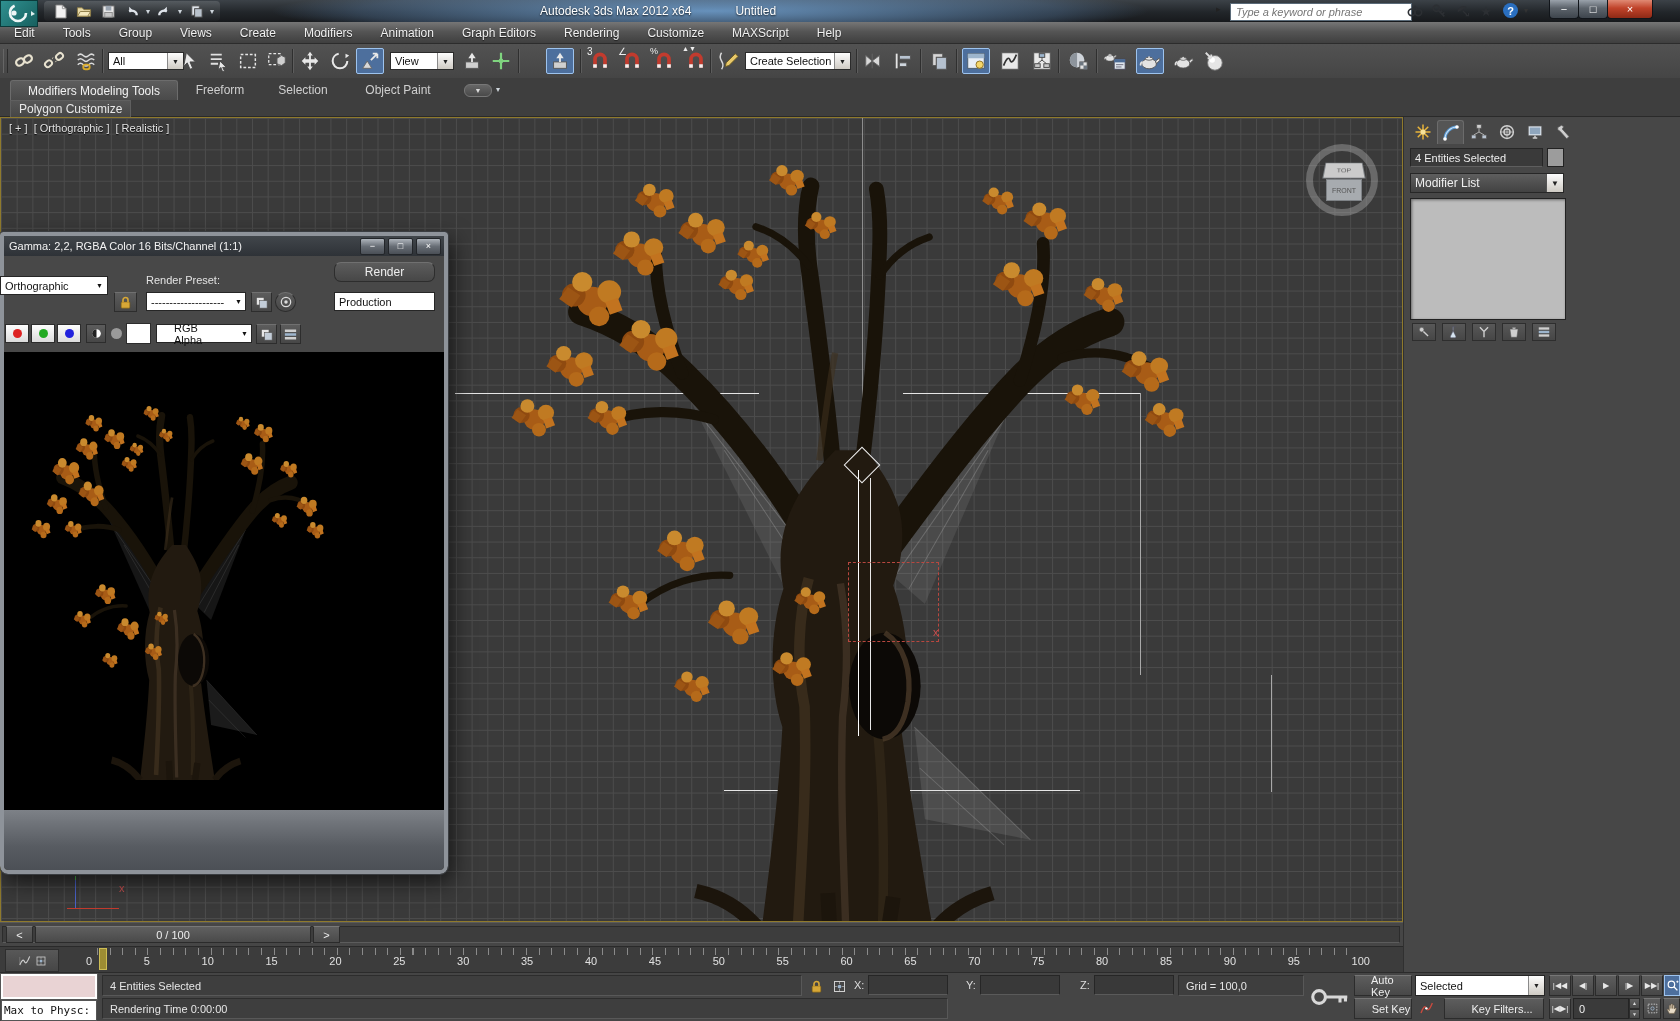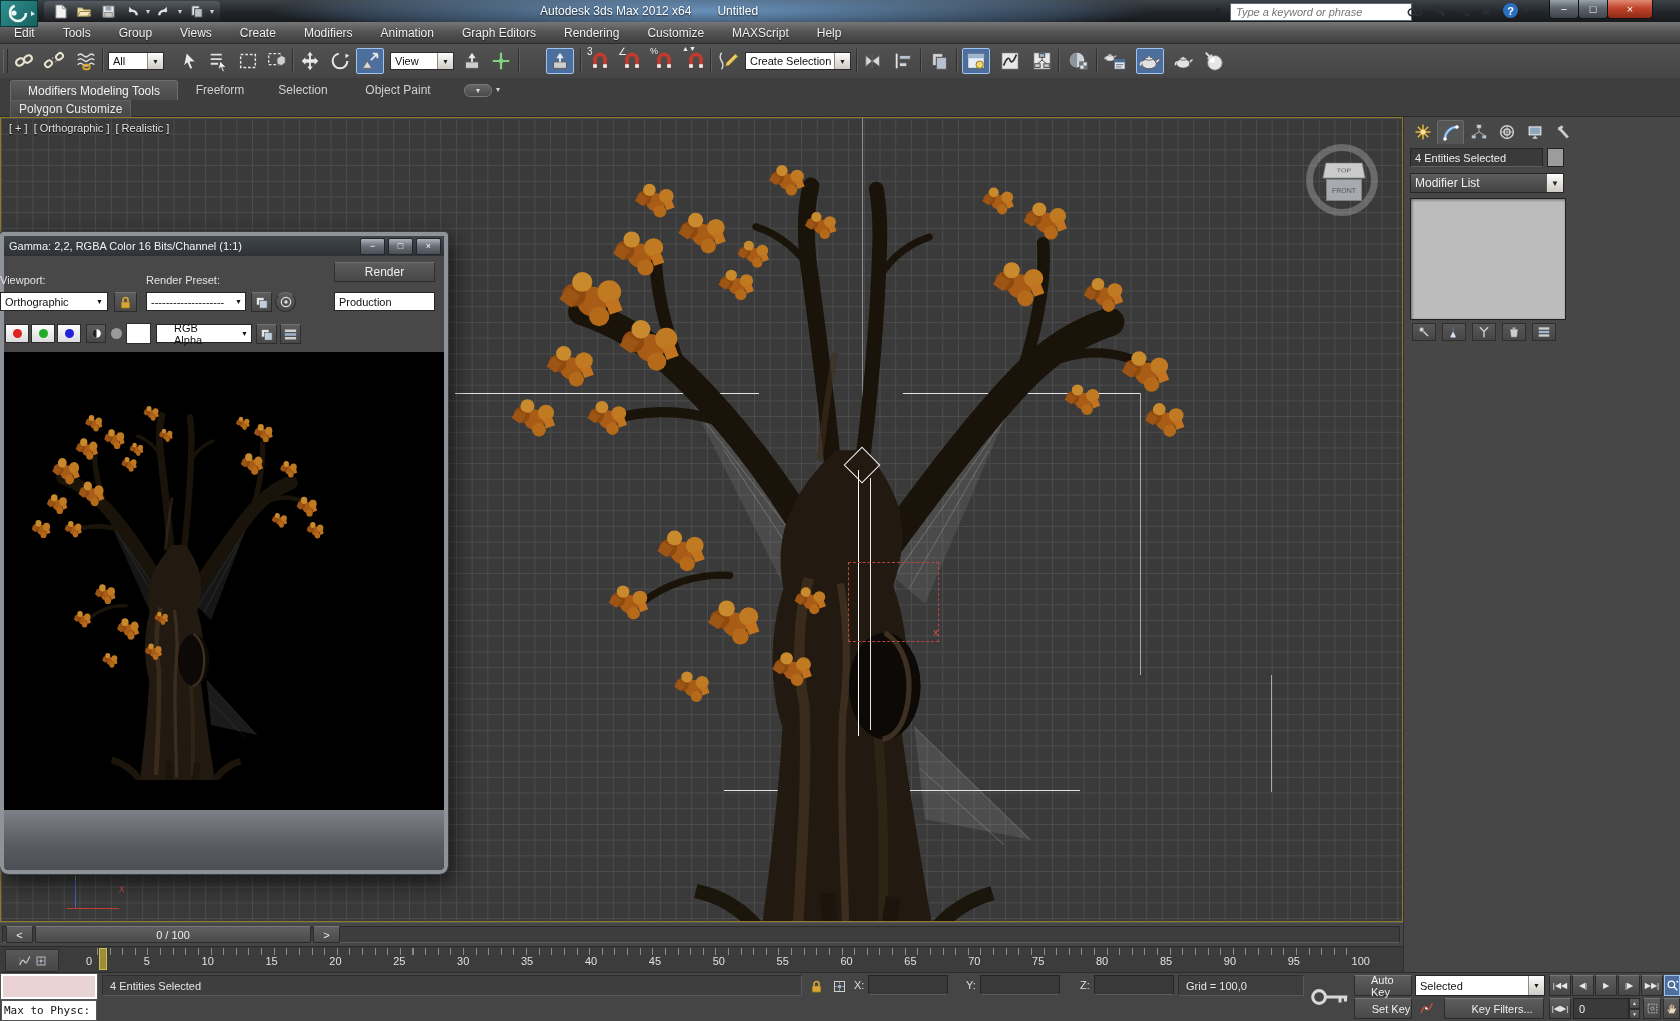--- a/index.html
+++ b/index.html
@@ -8,21 +8,21 @@
   .abs{position:absolute;}
   
   .titlebar{left:0;top:0;width:1680px;height:22px;background:linear-gradient(#3c4248,#22262a 55%,#17191c);}
   .title-sheen{left:260px;top:0;width:900px;height:22px;
     background:radial-gradient(ellipse 65% 160% at 50% 50%,rgba(125,180,235,.75),rgba(110,160,215,.25) 60%,rgba(0,0,0,0) 75%);}
   .logo{left:0;top:0;width:38px;height:27px;background:linear-gradient(135deg,#2f9090,#17605f);border:1px solid #0b3a3a;box-sizing:border-box;z-index:5;}
   .qat{left:44px;top:1px;height:20px;display:flex;align-items:center;gap:4px;padding:0 6px;
     background:linear-gradient(rgba(255,255,255,.14),rgba(255,255,255,.02));border-radius:4px;}
   .qbtn{width:20px;height:18px;display:flex;align-items:center;justify-content:center;}
   .caret{font-size:8px;color:#cfd6dc;}
-  .apptitle{top:4px;left:540px;width:420px;display:flex;gap:26px;color:#fff;text-shadow:0 1px 2px rgba(0,0,0,.8);font-size:12px;}
+  .apptitle{top:4px;left:540px;width:420px;display:flex;gap:44px;color:#fff;text-shadow:0 1px 2px rgba(0,0,0,.8);font-size:12px;}
   .search{left:1230px;top:3px;width:170px;height:16px;background:#fff;border:1px solid #5a6a78;font-style:italic;
           color:#777;font-size:11px;padding:0 5px;font-family:"Liberation Sans",sans-serif;}
   .ic-btn{width:22px;height:18px;display:flex;align-items:center;justify-content:center;}
   .winbtn{height:18px;border:1px solid #11151a;border-top:none;border-radius:0 0 4px 4px;
           background:linear-gradient(#9aa2ab,#5c636b 45%,#3e454d);display:flex;align-items:center;justify-content:center;
           color:#fff;font-size:11px;line-height:10px;}
   .winbtn.close{background:linear-gradient(#e08a74,#c0432a 45%,#8f2a16);}
   
   .menubar{left:0;top:22px;width:1680px;height:22px;background:linear-gradient(#767676,#555 45%,#3f3f3f);
            border-bottom:1px solid #2c2c2c;display:flex;align-items:center;box-sizing:border-box;}
@@ -565,21 +565,21 @@
         <svg width="22" height="22">
           <use href="#i-unchain"></use>
         </svg>
       </span>
     <span class="tbtn" style="left:72px;">
         <svg width="22" height="22">
           <use href="#i-waves"></use>
         </svg>
       </span>
     <div class="tsep" style="left:102px;"></div>
-    <div class="combo" style="left:108px;width:56px;">
+    <div class="combo" style="left:108px;width:76px;">
       <span class="ctext">All</span>
       <span class="carr">▼</span>
     </div>
     <span class="tbtn" style="left:176px;">
         <svg width="22" height="22">
           <use href="#i-cursor"></use>
         </svg>
       </span>
     <span class="tbtn" style="left:205px;">
         <svg width="22" height="22">
@@ -780,21 +780,21 @@
   </div>
 
   <div class="abs rwin">
     <div class="abs rwin-title">
       <span style="flex:1;">Gamma: 2,2, RGBA Color 16 Bits/Channel (1:1)</span>
       <span class="rwbtn">−</span>
       <span class="rwbtn">□</span>
       <span class="rwbtn" style="margin-right:3px;">×</span>
     </div>
     <span class="rw-label" style="left:-4px;top:38px;">Viewport:</span>
-    <div class="rw-combo" style="left:-4px;top:56px;width:108px;">
+    <div class="rw-combo" style="left:-4px;top:40px;width:108px;">
       <span style="flex:1;padding:0 4px;">Orthographic</span>
       <span style="font-size:7px;padding-right:4px;">▼</span>
     </div>
     <div class="rw-btnbox" style="left:110px;top:56px;width:23px;">
         <svg width="15" height="15">
           <use href="#i-lockg"></use>
         </svg>
       </div>
     <span class="rw-label" style="left:142px;top:38px;">Render Preset:</span>
     <div class="rw-combo" style="left:142px;top:56px;width:100px;">
@@ -804,21 +804,21 @@
     <div class="rw-btnbox" style="left:247px;top:56px;width:21px;">
         <svg width="15" height="15">
           <use href="#i-clone"></use>
         </svg>
       </div>
     <div class="rw-btnbox" style="left:271px;top:56px;width:21px;border-radius:10px;">
         <svg width="14" height="14">
           <use href="#i-target"></use>
         </svg>
       </div>
-    <div class="rw-btnbox" style="left:330px;top:26px;width:101px;">Render</div>
+    <div class="rw-btnbox" style="left:330px;top:26px;width:101px;border-radius:7px;">Render</div>
     <div class="rw-combo" style="left:330px;top:56px;width:101px;">
       <span style="flex:1;padding:0 4px;">Production</span>
     </div>
 
     <div class="chbtn" style="left:1px;">
         <span class="dot" style="background:#d22;"></span>
       </div>
     <div class="chbtn" style="left:27px;">
         <span class="dot" style="background:#2a2;"></span>
       </div>
@@ -963,20 +963,21 @@
         <span class="tick">90</span>
         <span class="tick">95</span>
         <span class="tick">100</span>
       </div>
   </div>
 
   <div class="abs statusarea">
     <div class="listener-pink"></div>
     <div class="listener-white">Max to Physc:</div>
     <div class="sbar" style="left:102px;top:2px;width:700px;">4 Entities Selected</div>
+    <div class="sbar" style="left:102px;top:25px;width:846px;">Rendering Time  0:00:00</div>
     <div class="abs" style="left:806px;top:3px;width:20px;height:20px;display:flex;align-items:center;justify-content:center;">
         <svg width="15" height="15">
           <use href="#i-lockg"></use>
         </svg>
       </div>
     <div class="abs" style="left:829px;top:3px;width:20px;height:20px;display:flex;align-items:center;justify-content:center;">
         <svg width="15" height="15">
           <use href="#i-absrel"></use>
         </svg>
       </div>

